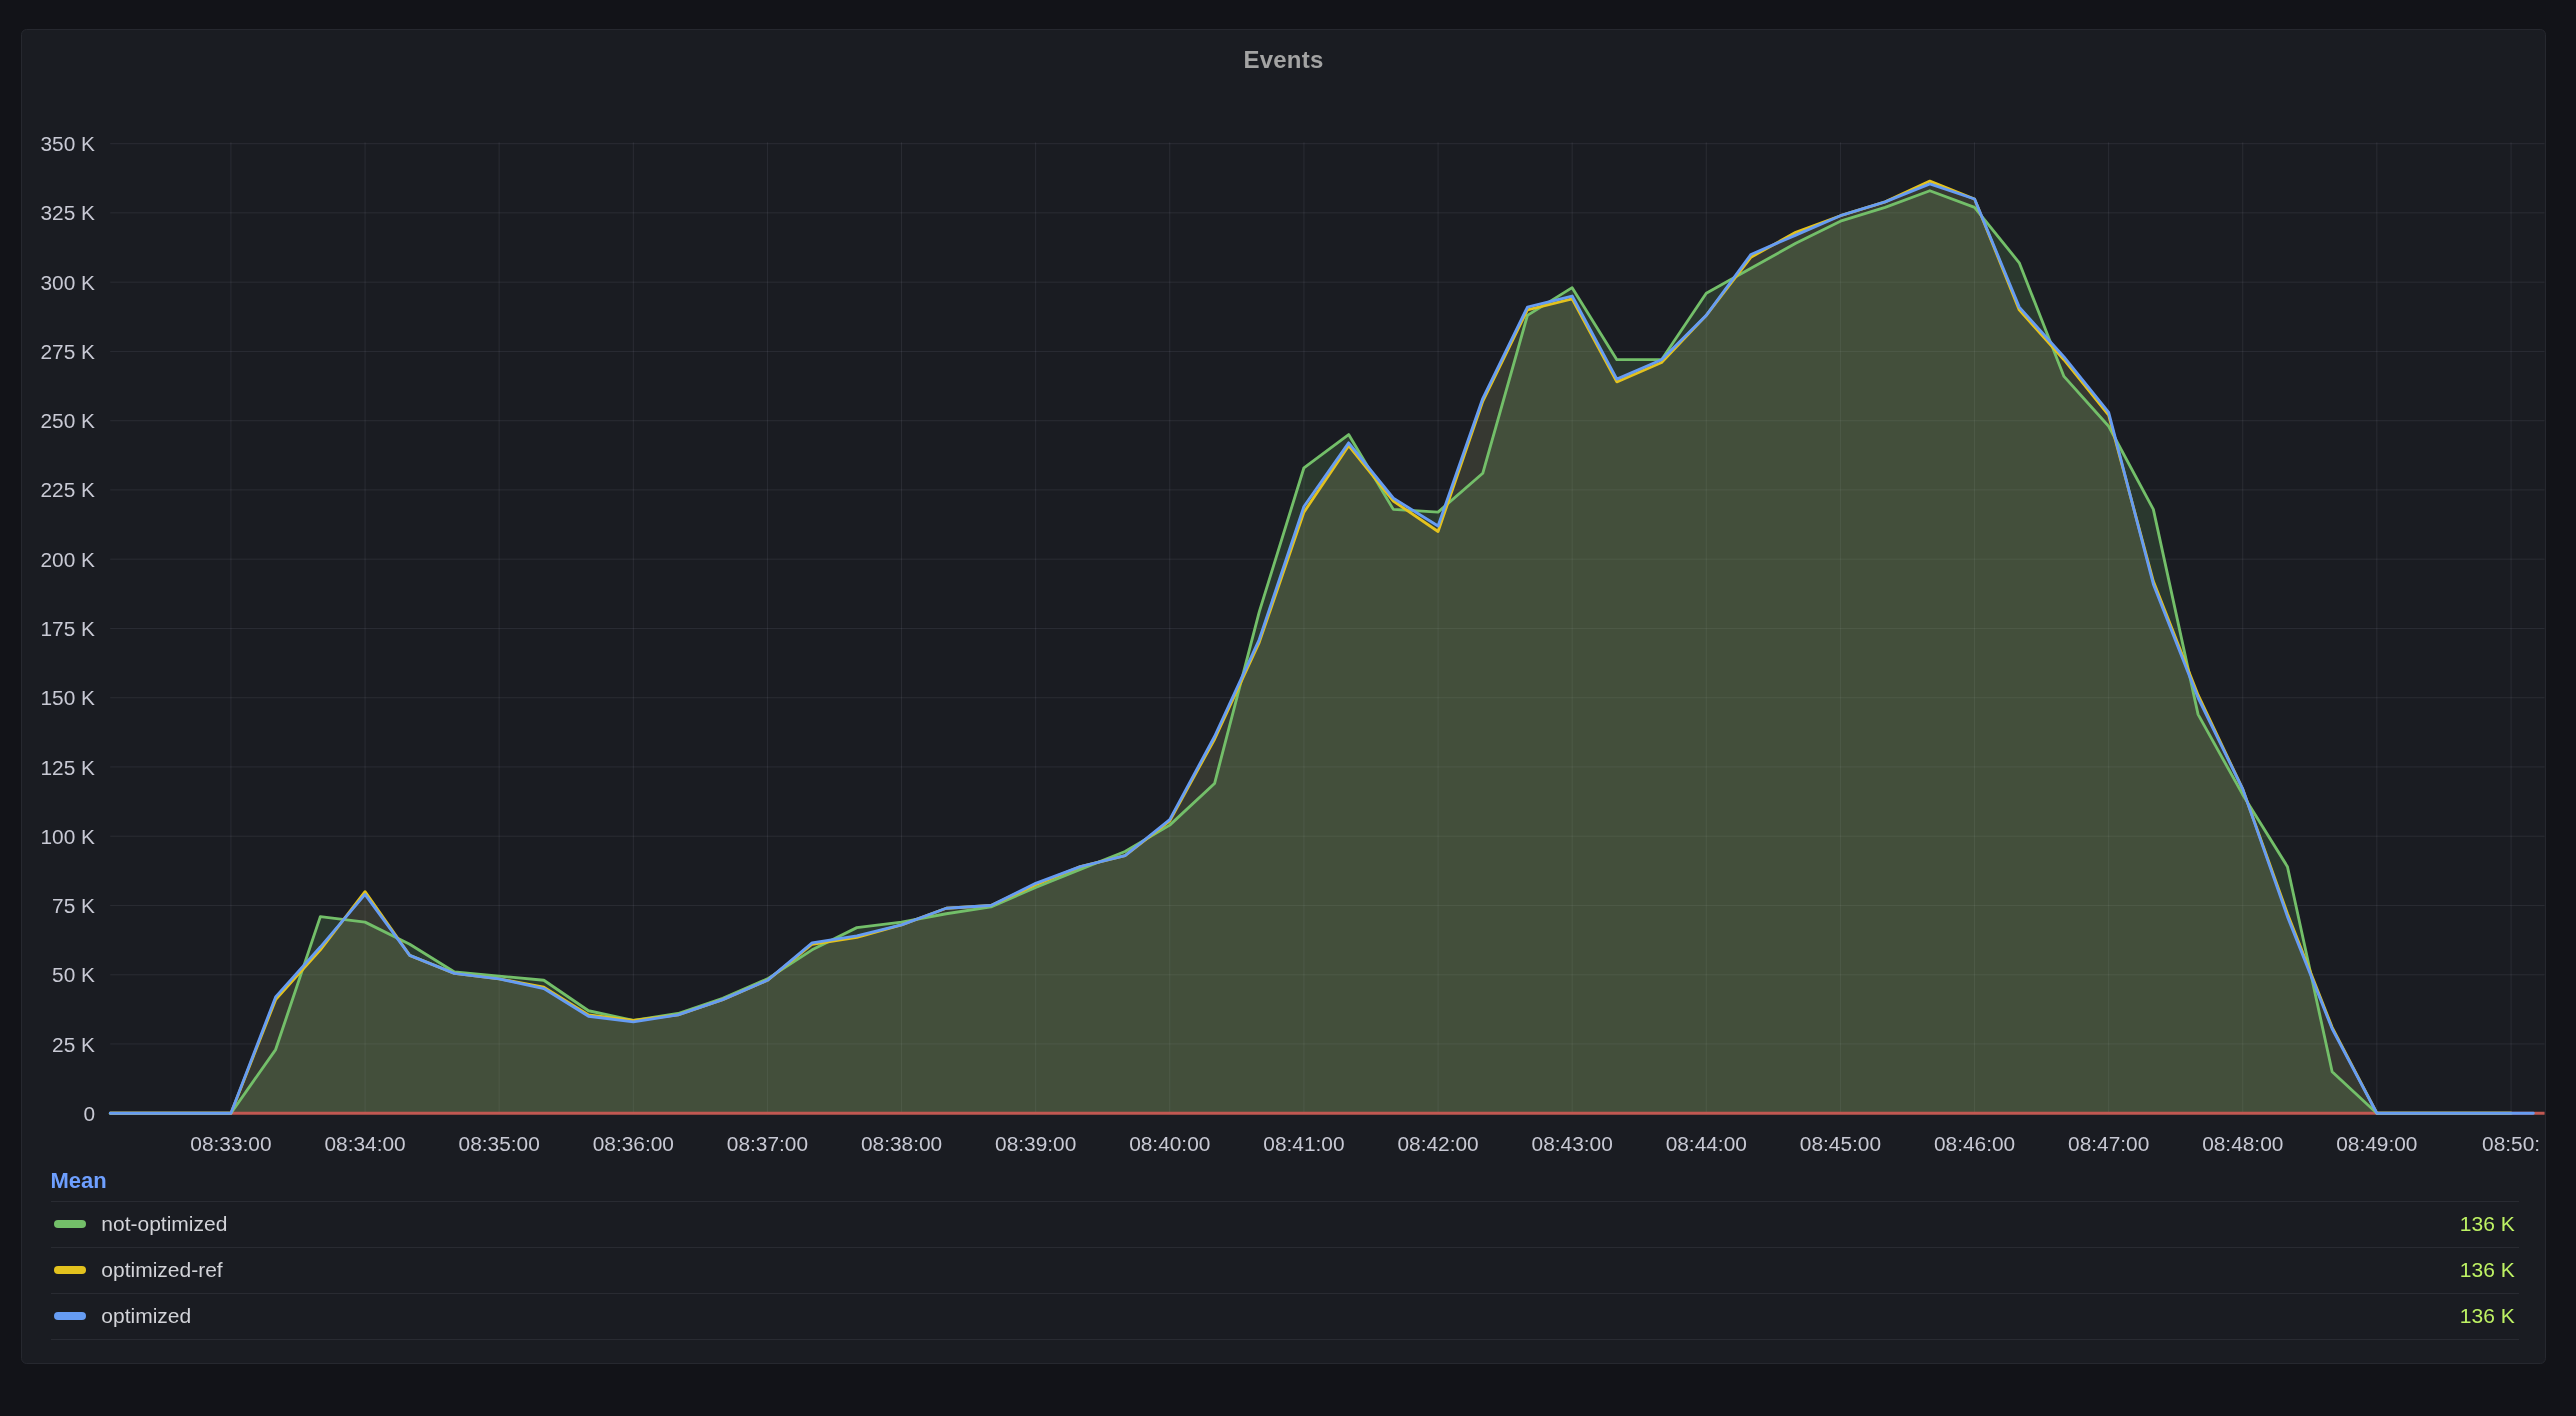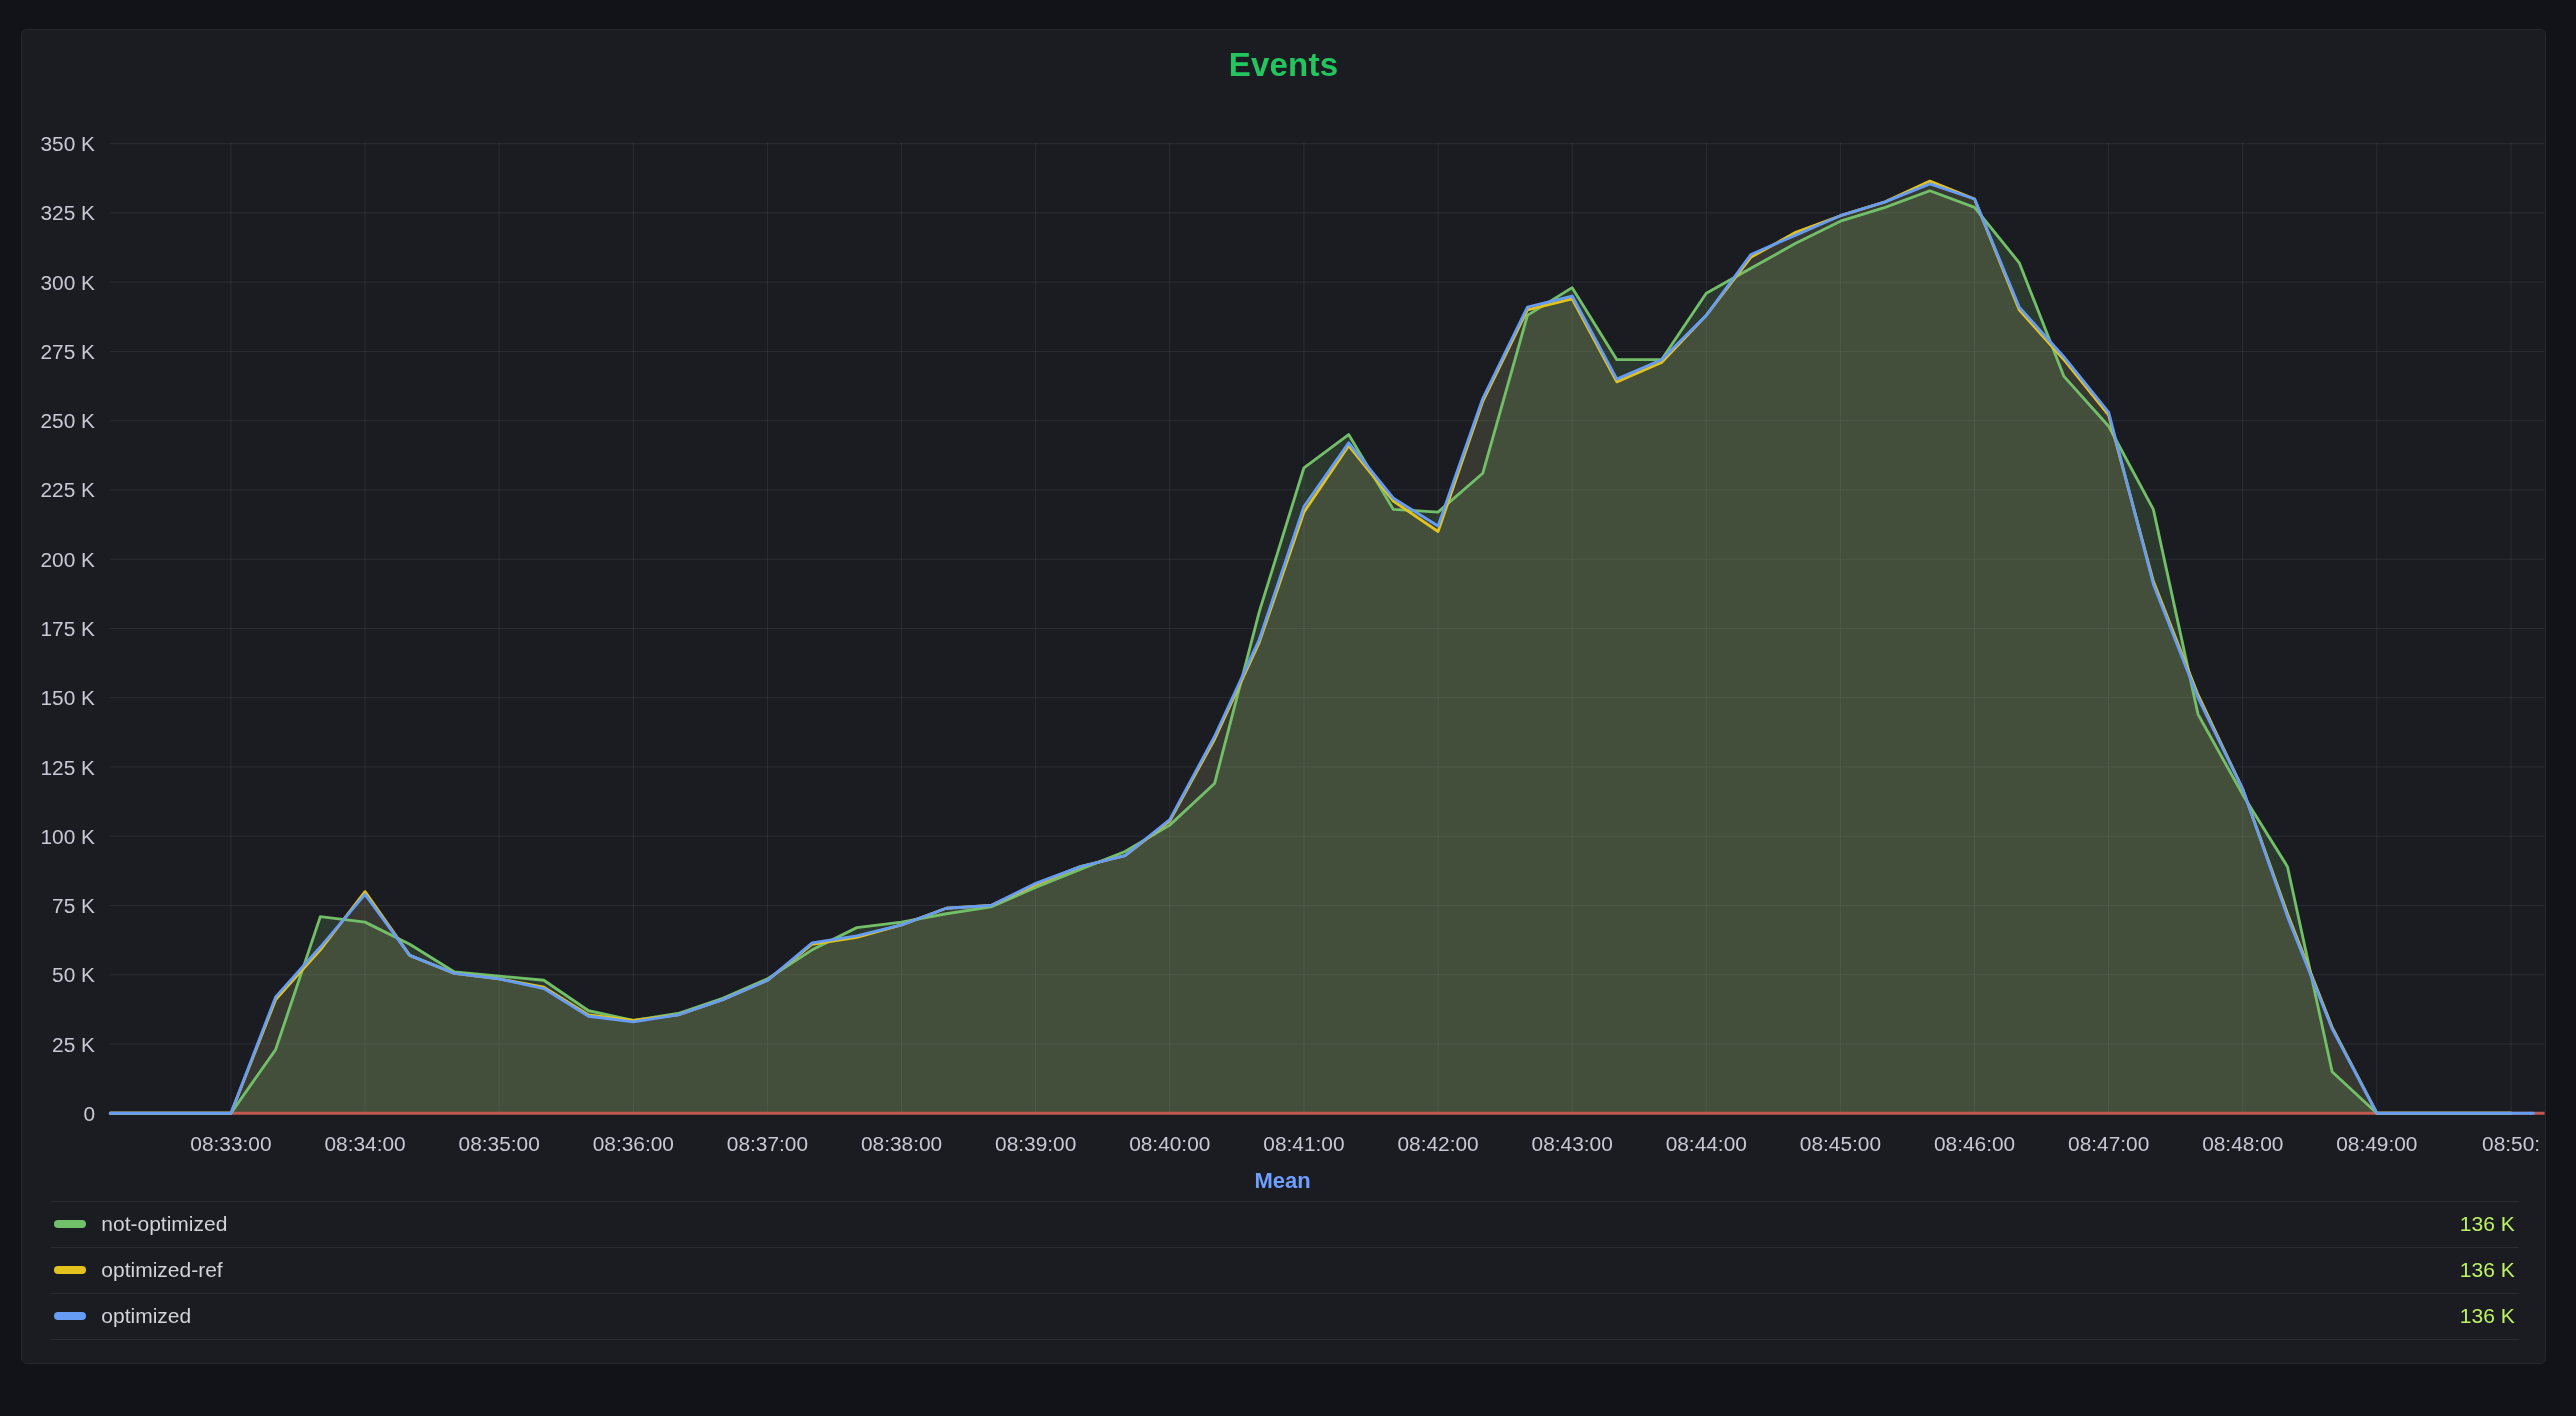--- a/index.html
+++ b/index.html
@@ -1,25 +1,25 @@
 <!DOCTYPE html>
 <html style="font-size:15px"><head>
 <meta charset="utf-8">
 <style>
   html,body{margin:0;padding:0;background:#121318;}
   #stage{position:relative;width:2576px;height:1416px;background:#121318;overflow:hidden;
          font-family:"Liberation Sans",sans-serif;}
   #panel{position:absolute;left:21px;top:28.5px;width:2525px;height:1335px;
          background:#1A1C22;border:0.9px solid #26282F;border-radius:5.7px;box-sizing:border-box;}
   #panel-title{position:absolute;left:0;top:16px;width:100%;text-align:center;
-         font-size:33px;font-weight:700;color:#22c55e;letter-spacing:0.2px;cursor:pointer;}
+         font-size:24px;font-weight:700;color:#a3a3a3;letter-spacing:0.2px;cursor:pointer;}
   #chart-svg{position:absolute;left:0;top:0;width:2576px;height:1416px;}
   .svg-tick{font-family:"Liberation Sans",sans-serif;font-size:22px;fill:#C8C9D4;}
   #legend{position:absolute;left:28.5px;top:1131px;width:2468px;}
-  .legend-header{height:40px;display:flex;align-items:center;justify-content:center;
+  .legend-header{height:40px;display:flex;align-items:center;justify-content:flex-start;
          padding-right:3.8px;}
   .legend-header span{color:#6E9FFF;font-size:22px;font-weight:700;}
   .legend-row{height:45px;display:flex;align-items:center;
          border-top:0.9px solid rgba(204,204,220,0.09);padding:0 3.8px;cursor:pointer;justify-content:center;}
   .legend-row:last-child{border-bottom:0.9px solid rgba(204,204,220,0.09);}
   .legend-marker{width:32px;height:8.5px;border-radius:4.7px;margin-right:15px;flex:0 0 auto;}
   .legend-label{color:#D2D3D8;font-size:21px;}
   .legend-mean{margin-left:auto;color:#bef264;font-size:21px;}
 </style>
 </head>

